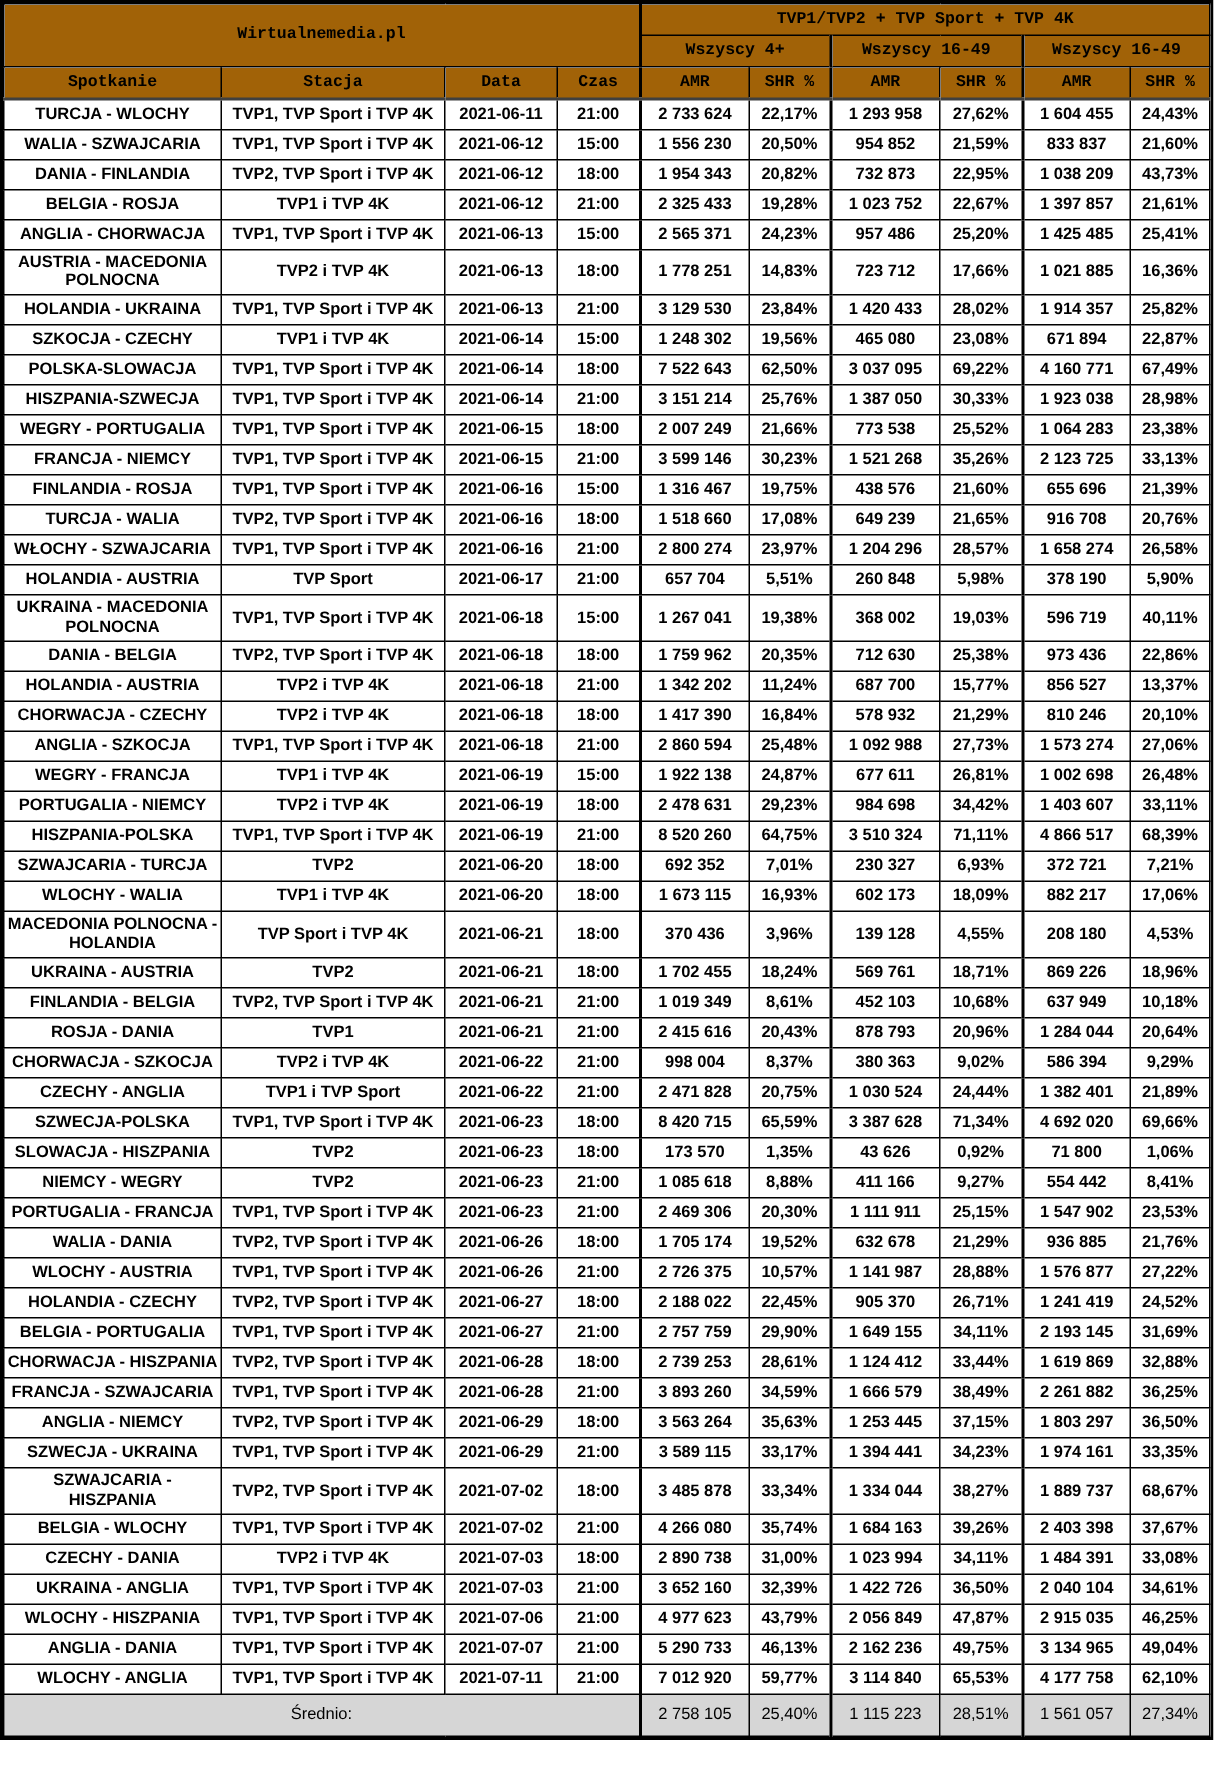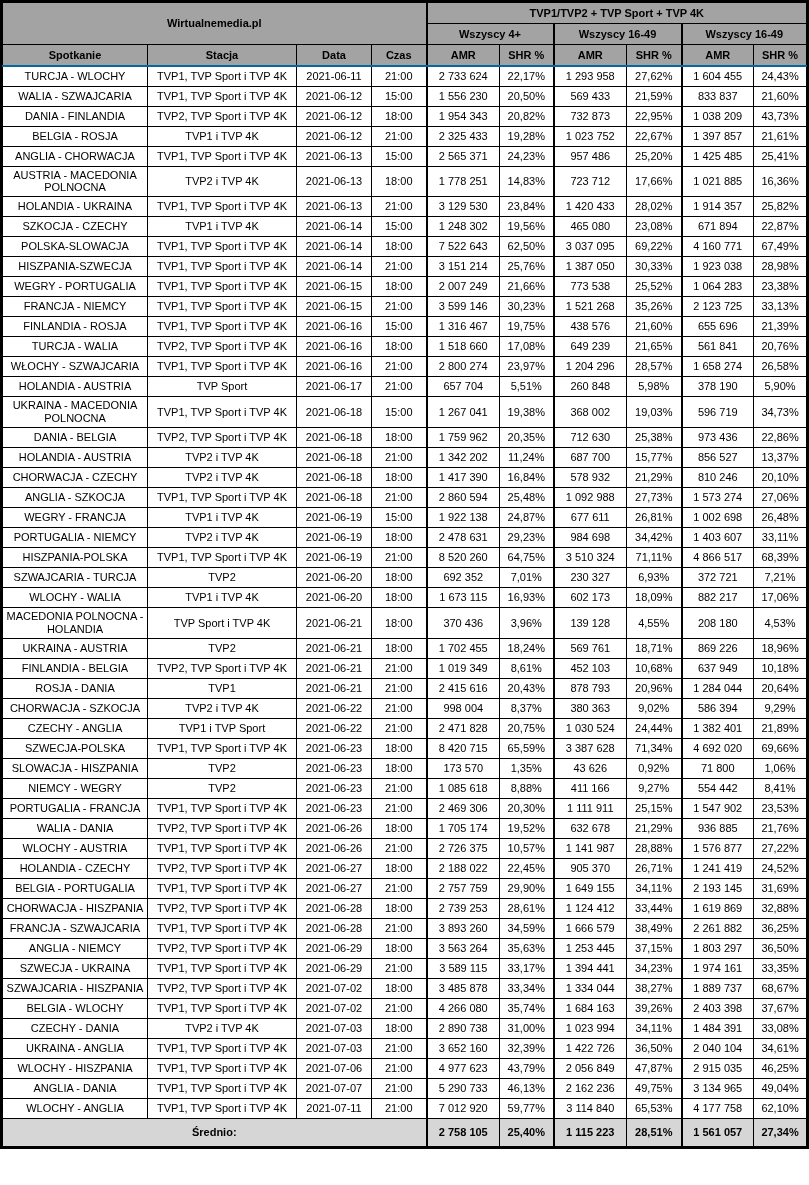--- a/index.html
+++ b/index.html
@@ -20,30 +20,31 @@
     border: 1px solid #000;
     text-align: center;
     vertical-align: middle;
     font-size: 11px;
     line-height: 1.18;
     padding: 2px 2px;
     overflow: hidden;
     word-wrap: break-word;
   }
   thead th {
-    background: #a3a3a3;
+    background: #a16207;
     font-weight: bold;
     height: 16px;
+    font-family: Liberation Mono, monospace;
   }
-  thead tr.colhead th { border-bottom: 2px solid #0369a1; }
-  tbody tr { height: 20px; }
+  thead tr.colhead th { border-bottom: 2px solid #404040; }
+  tbody tr { height: 20px; font-weight: bold; }
   tbody td { background: #ffffff; }
   tfoot td {
     background: #d6d6d6;
-    font-weight: bold;
+    font-weight: normal;
     height: 23px;
   }
   .gsep { border-left: 2px solid #000; }
   col.c0 { width: 145px; }
   col.c1 { width: 149px; }
   col.c2 { width: 75px;  }
   col.c3 { width: 55px;  }
   col.c4 { width: 73px;  }
   col.c5 { width: 54px;  }
   col.c6 { width: 73px;  }
@@ -104,21 +105,21 @@
           <td class="gsep">1 604 455</td>
           <td>24,43%</td>
         </tr>
         <tr>
           <td>WALIA - SZWAJCARIA</td>
           <td>TVP1, TVP Sport i TVP 4K</td>
           <td>2021-06-12</td>
           <td>15:00</td>
           <td class="gsep">1 556 230</td>
           <td>20,50%</td>
-          <td class="gsep">569 433</td>
+          <td class="gsep">954 852</td>
           <td>21,59%</td>
           <td class="gsep">833 837</td>
           <td>21,60%</td>
         </tr>
         <tr>
           <td>DANIA - FINLANDIA</td>
           <td>TVP2, TVP Sport i TVP 4K</td>
           <td>2021-06-12</td>
           <td>18:00</td>
           <td class="gsep">1 954 343</td>
@@ -250,21 +251,21 @@
         </tr>
         <tr>
           <td>TURCJA - WALIA</td>
           <td>TVP2, TVP Sport i TVP 4K</td>
           <td>2021-06-16</td>
           <td>18:00</td>
           <td class="gsep">1 518 660</td>
           <td>17,08%</td>
           <td class="gsep">649 239</td>
           <td>21,65%</td>
-          <td class="gsep">561 841</td>
+          <td class="gsep">916 708</td>
           <td>20,76%</td>
         </tr>
         <tr>
           <td>WŁOCHY - SZWAJCARIA</td>
           <td>TVP1, TVP Sport i TVP 4K</td>
           <td>2021-06-16</td>
           <td>21:00</td>
           <td class="gsep">2 800 274</td>
           <td>23,97%</td>
           <td class="gsep">1 204 296</td>
@@ -287,21 +288,21 @@
         <tr>
           <td>UKRAINA - MACEDONIA POLNOCNA</td>
           <td>TVP1, TVP Sport i TVP 4K</td>
           <td>2021-06-18</td>
           <td>15:00</td>
           <td class="gsep">1 267 041</td>
           <td>19,38%</td>
           <td class="gsep">368 002</td>
           <td>19,03%</td>
           <td class="gsep">596 719</td>
-          <td>34,73%</td>
+          <td>40,11%</td>
         </tr>
         <tr>
           <td>DANIA - BELGIA</td>
           <td>TVP2, TVP Sport i TVP 4K</td>
           <td>2021-06-18</td>
           <td>18:00</td>
           <td class="gsep">1 759 962</td>
           <td>20,35%</td>
           <td class="gsep">712 630</td>
           <td>25,38%</td>

